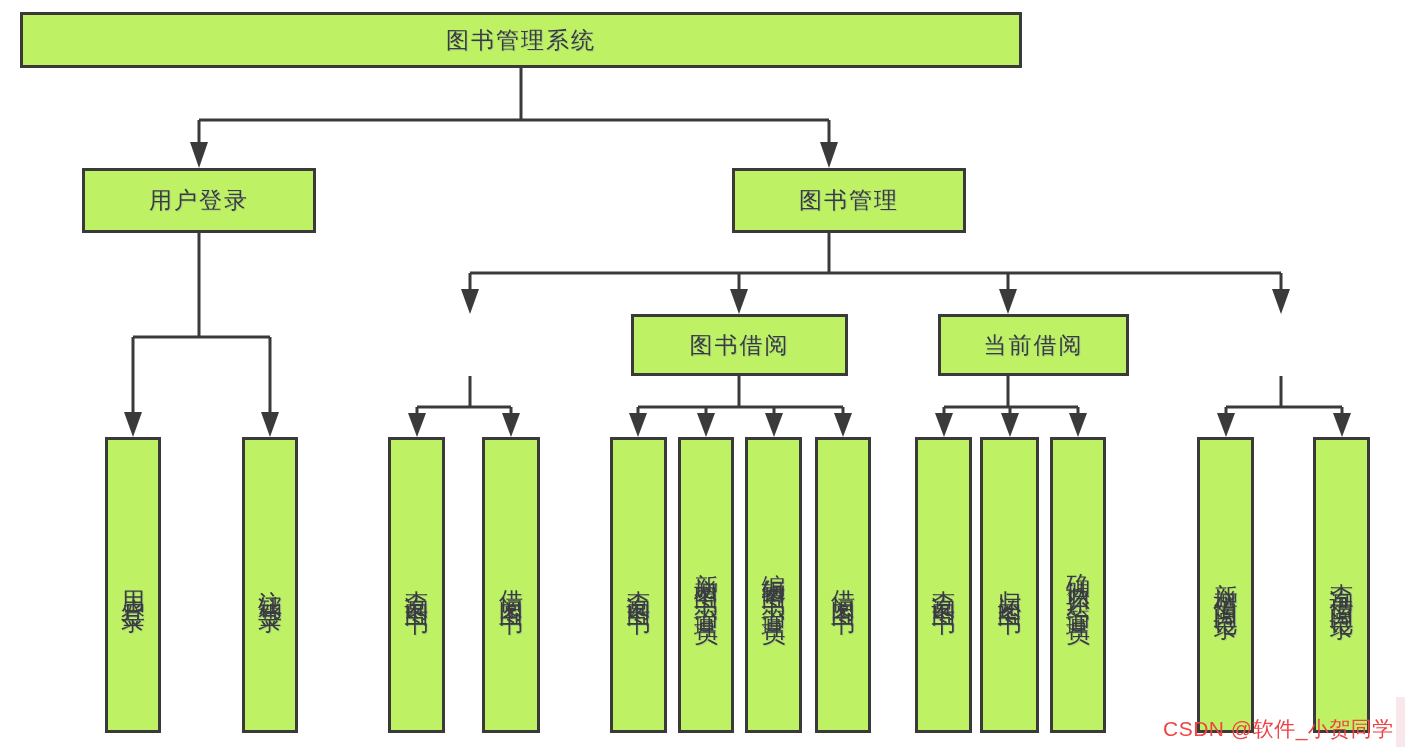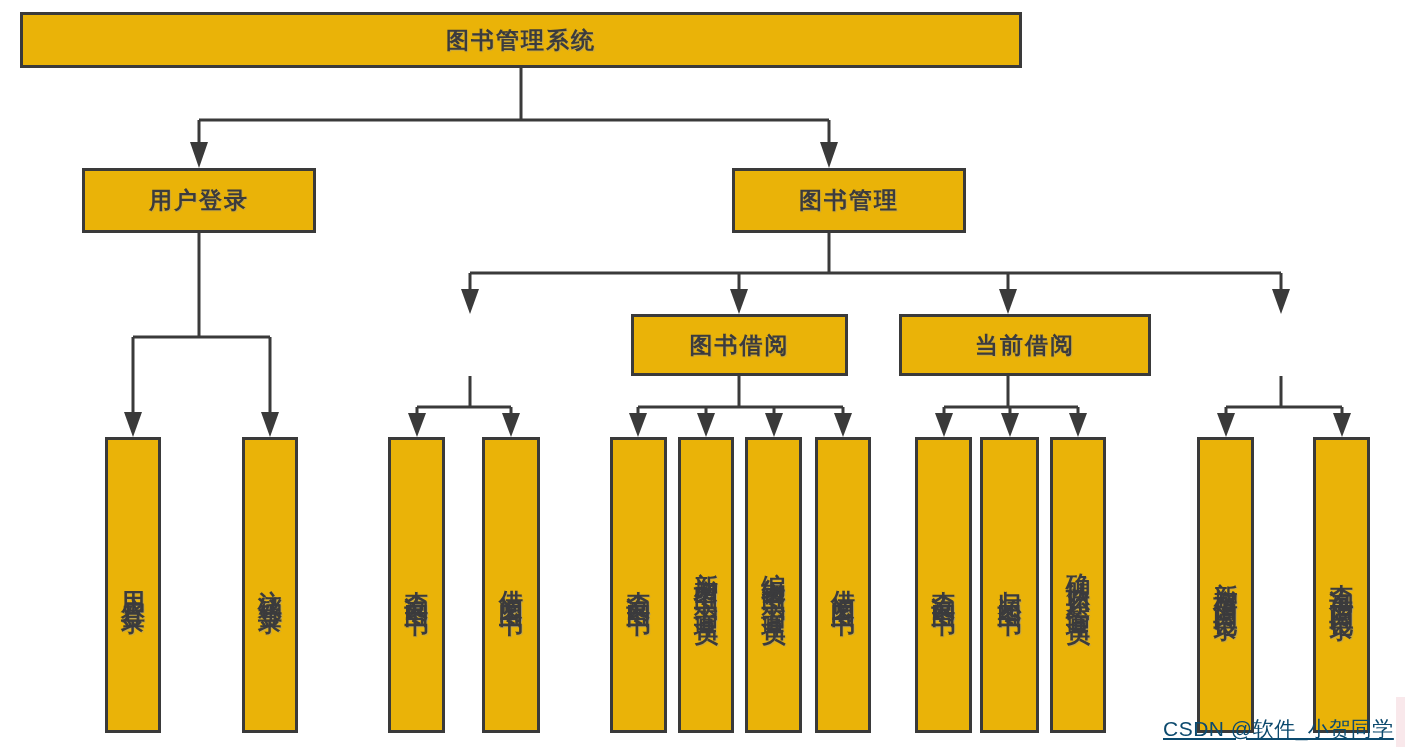--- a/index.html
+++ b/index.html
@@ -2,36 +2,34 @@
 <html><head>
 <meta charset="utf-8">
 <style>
   html,body{margin:0;padding:0;background:#fff;}
   .stage{
     position:relative;width:1405px;height:747px;background:#ffffff;
     font-family:"Liberation Sans","DejaVu Sans",sans-serif;overflow:hidden;
   }
   .connectors{position:absolute;left:0;top:0;width:1405px;height:747px;}
   .node{
-    position:absolute;box-sizing:border-box;background:#eab308;
+    position:absolute;box-sizing:border-box;background:#bef264;
     border:3px solid #3a3a3a;display:flex;align-items:center;justify-content:center;
     color:#3b3b3d;
-    font-weight:bold;
   }
   .node span{text-shadow:1px 1px 0 rgba(110,140,220,0.28);}
   .h span{font-size:23px;letter-spacing:2px;white-space:nowrap;}
   .v span{
     writing-mode:vertical-rl;text-orientation:mixed;
     font-size:24px;letter-spacing:7px;line-height:1;
   }
   .watermark{
     position:absolute;left:1163px;top:715px;width:242px;
-    font-size:21px;color:#0c4a6e;letter-spacing:0.5px;white-space:nowrap;
+    font-size:21px;color:#ef4444;letter-spacing:0.5px;white-space:nowrap;
     text-shadow:none;
-    text-decoration:underline;
   }
   .edge-tint{
     position:absolute;left:1396px;top:697px;width:9px;height:50px;
     background:#f6dce0;opacity:.65;
   }
 </style>
 </head>
 <body>
 
 <div class="stage">
@@ -83,21 +81,21 @@
   <div class="node h" style="left:82px;top:168px;width:234px;height:65px">
     <span>用户登录</span>
   </div>
   <div class="node h" style="left:732px;top:168px;width:234px;height:65px">
     <span>图书管理</span>
   </div>
 
   <div class="node h" style="left:631px;top:314px;width:217px;height:62px">
     <span>图书借阅</span>
   </div>
-  <div class="node h" style="left:899px;top:314px;width:252px;height:62px">
+  <div class="node h" style="left:938px;top:314px;width:191px;height:62px">
     <span>当前借阅</span>
   </div>
 
   <div class="node v" style="left:105px;top:437px;width:56px;height:296px">
     <span>用户登录</span>
   </div>
   <div class="node v" style="left:242px;top:437px;width:56px;height:296px">
     <span>注销登录</span>
   </div>
 

